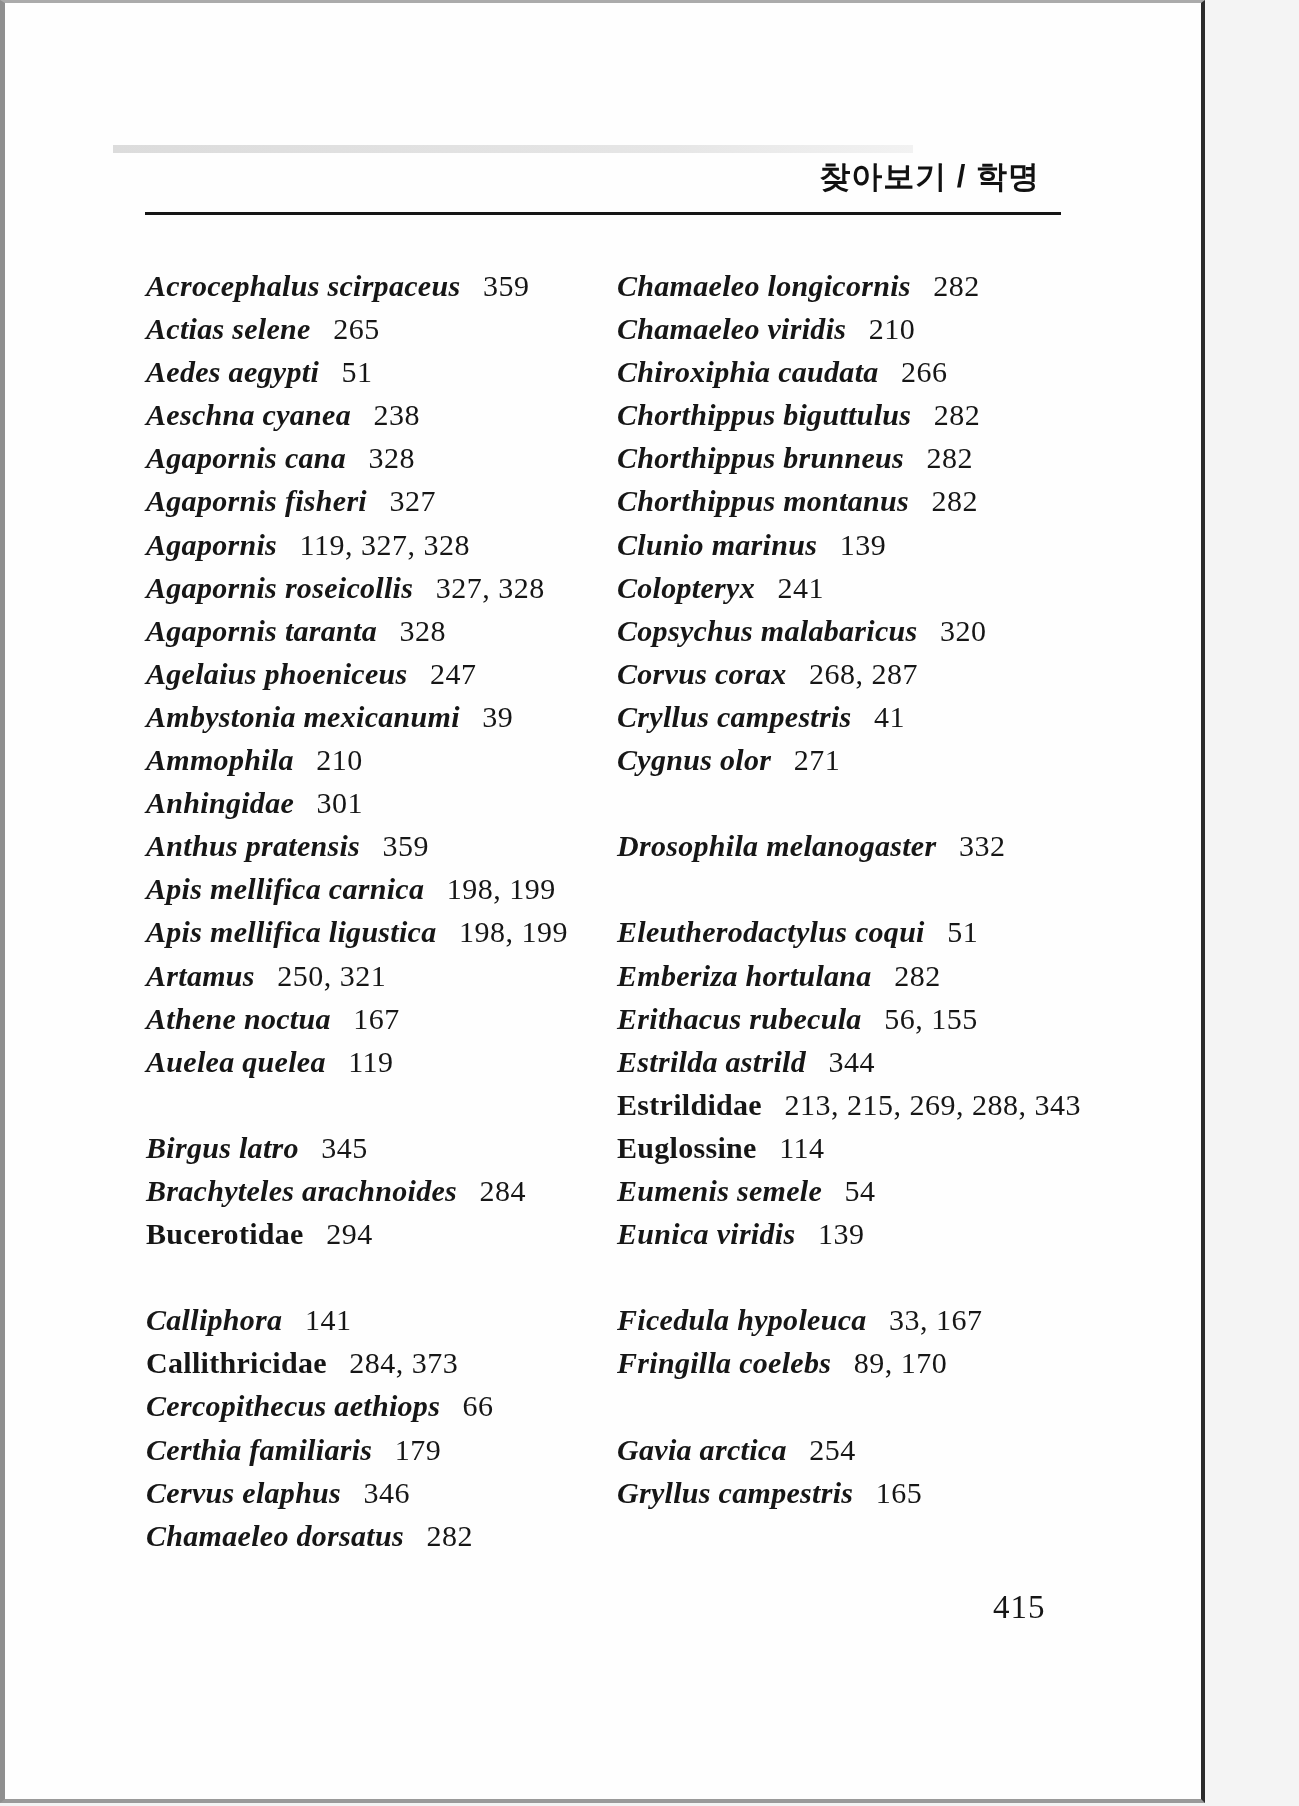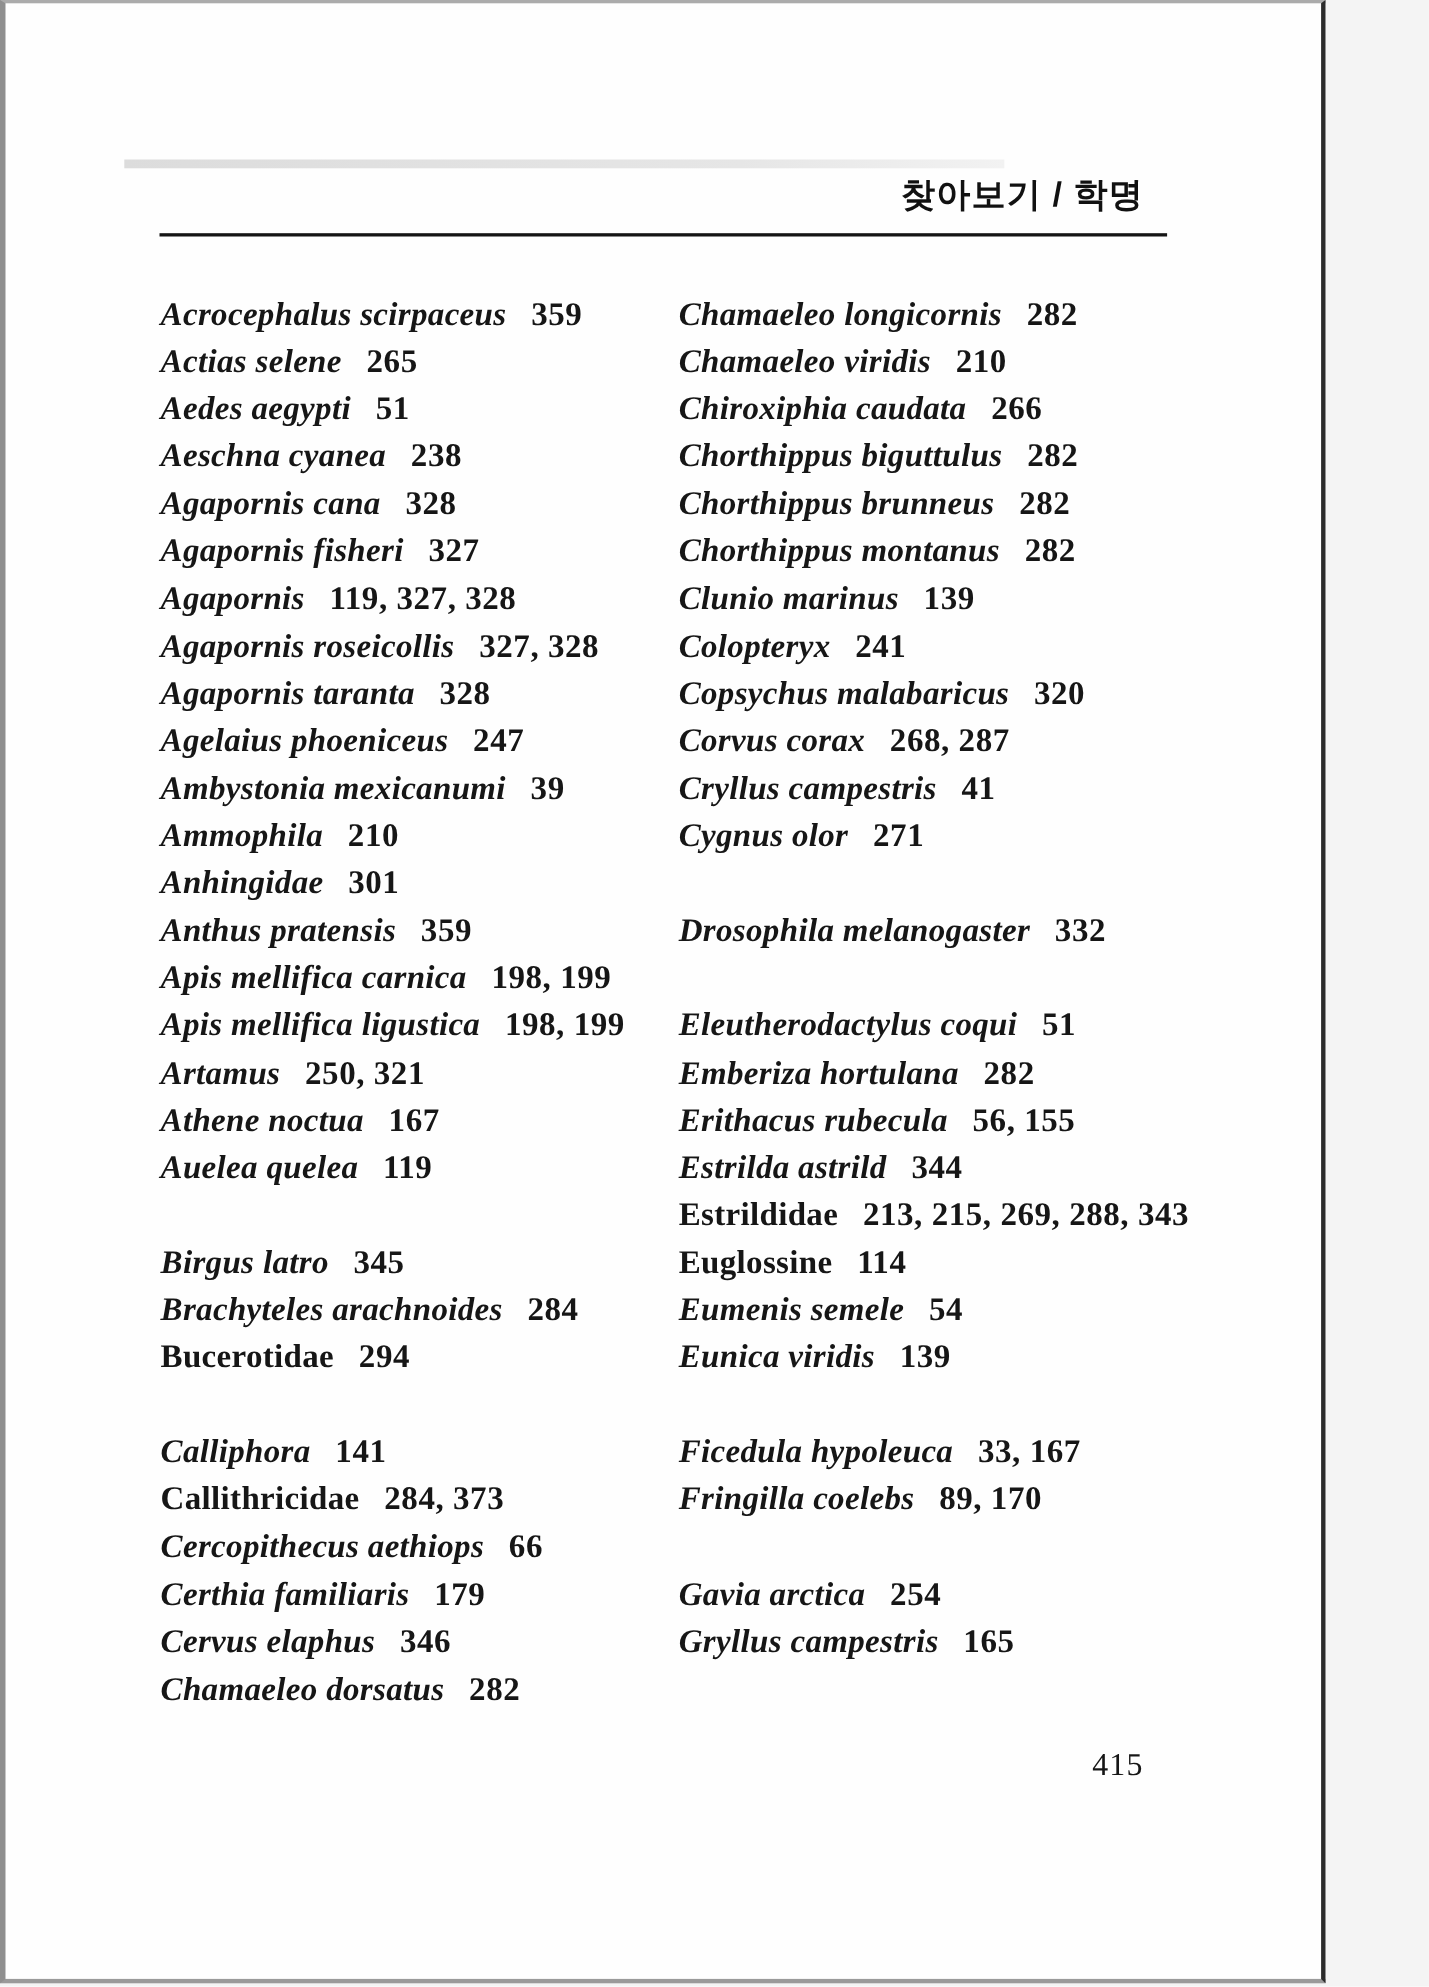--- a/index.html
+++ b/index.html
@@ -75,27 +75,26 @@
     letter-spacing: 0.3px;
     font-weight: bold;
   }
   .sci-name.roman {
     font-style: normal;
   }
   .page-refs {
     font-style: normal;
     margin-left: 15px;
     letter-spacing: 0.5px;
-    font-weight: bold;
   }
   .page-number {
     position: absolute;
     left: 988px;
     top: 1586px;
-    font-size: 29px;
+    font-size: 33px;
     color: #161616;
     letter-spacing: 1px;
   }
 </style>
 </head>
 <body>
 
 <div class="scan-page">
   <div class="header-band"></div>
   <div class="header-title">찾아보기 / 학명</div>

